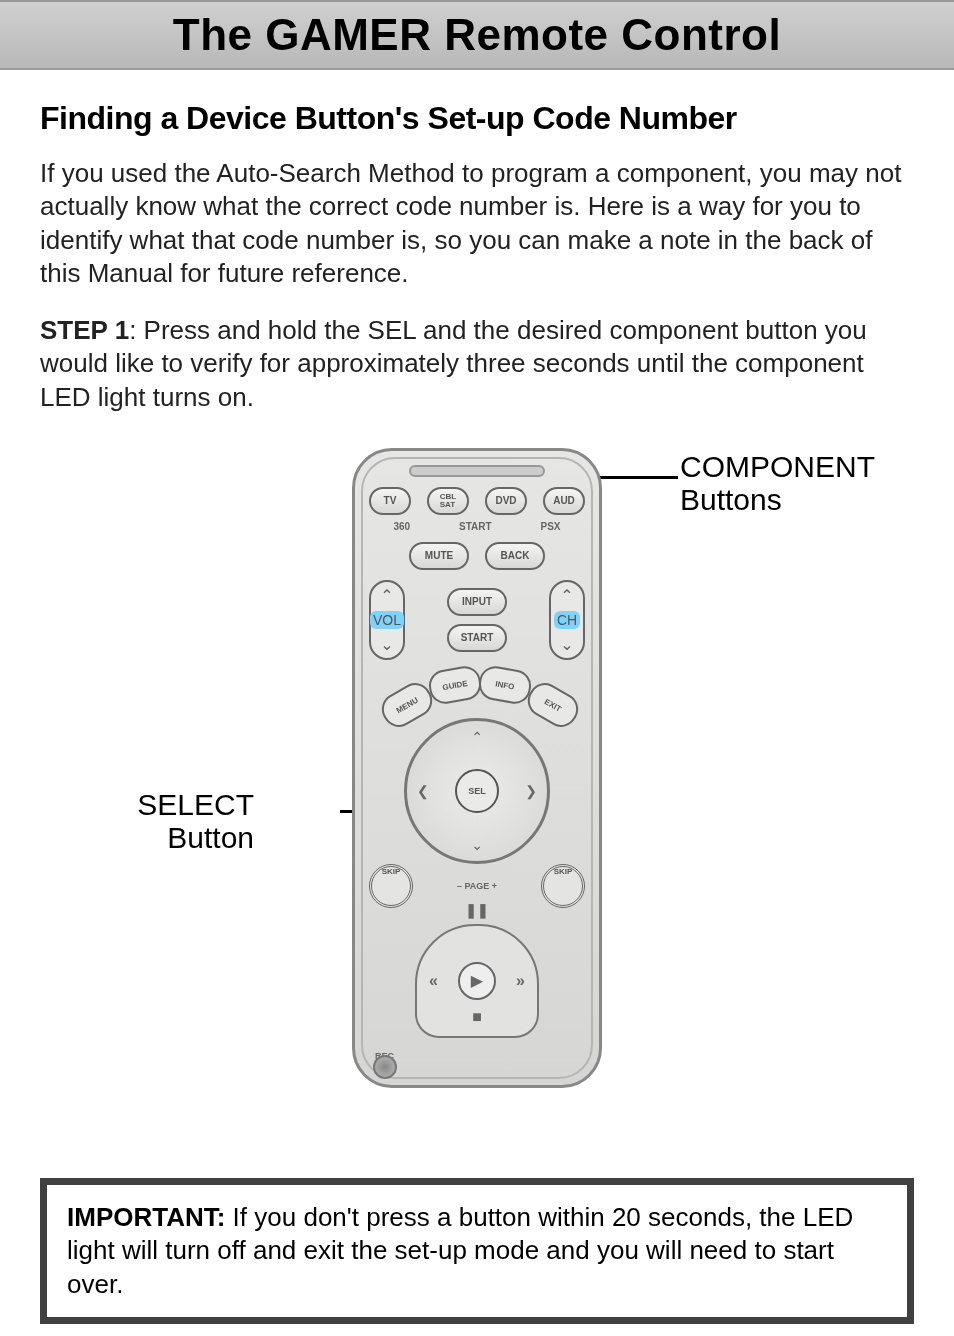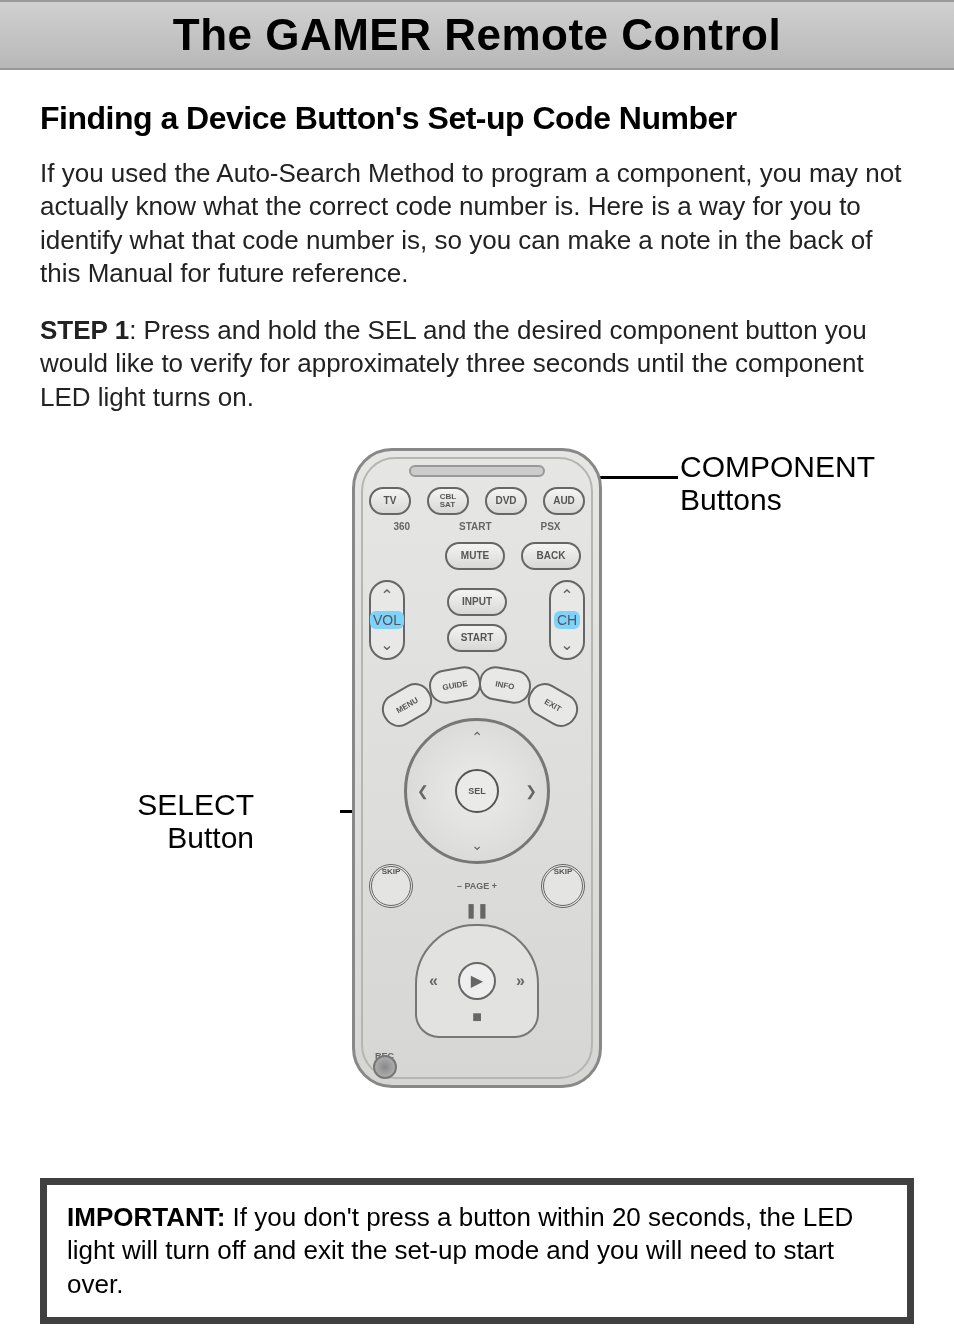--- a/index.html
+++ b/index.html
@@ -79,21 +79,21 @@
           <div class="pill sm" style="font-size:8px;line-height:1">CBL<br>SAT</div>
           <div class="pill sm">DVD</div>
           <div class="pill sm">AUD</div>
         </div>
         <div class="subrow">
           <span class="sublabel">360</span>
           <span class="sublabel">START</span>
           <span class="sublabel">PSX</span>
         </div>
 
-        <div class="row" style="justify-content:flex-end;padding:0 4px">
+        <div class="row" style="justify-content:center;padding:0 4px">
           <div class="pill" style="width:56px">MUTE</div>
           <div class="pill" style="width:56px">BACK</div>
         </div>
 
         <div style="display:flex;justify-content:space-between;align-items:center;margin-top:10px">
           <div class="rocker">
             <span style="color:#666">⌃</span>
             <span class="lbl">VOL</span>
             <span style="color:#666">⌄</span>
           </div>

